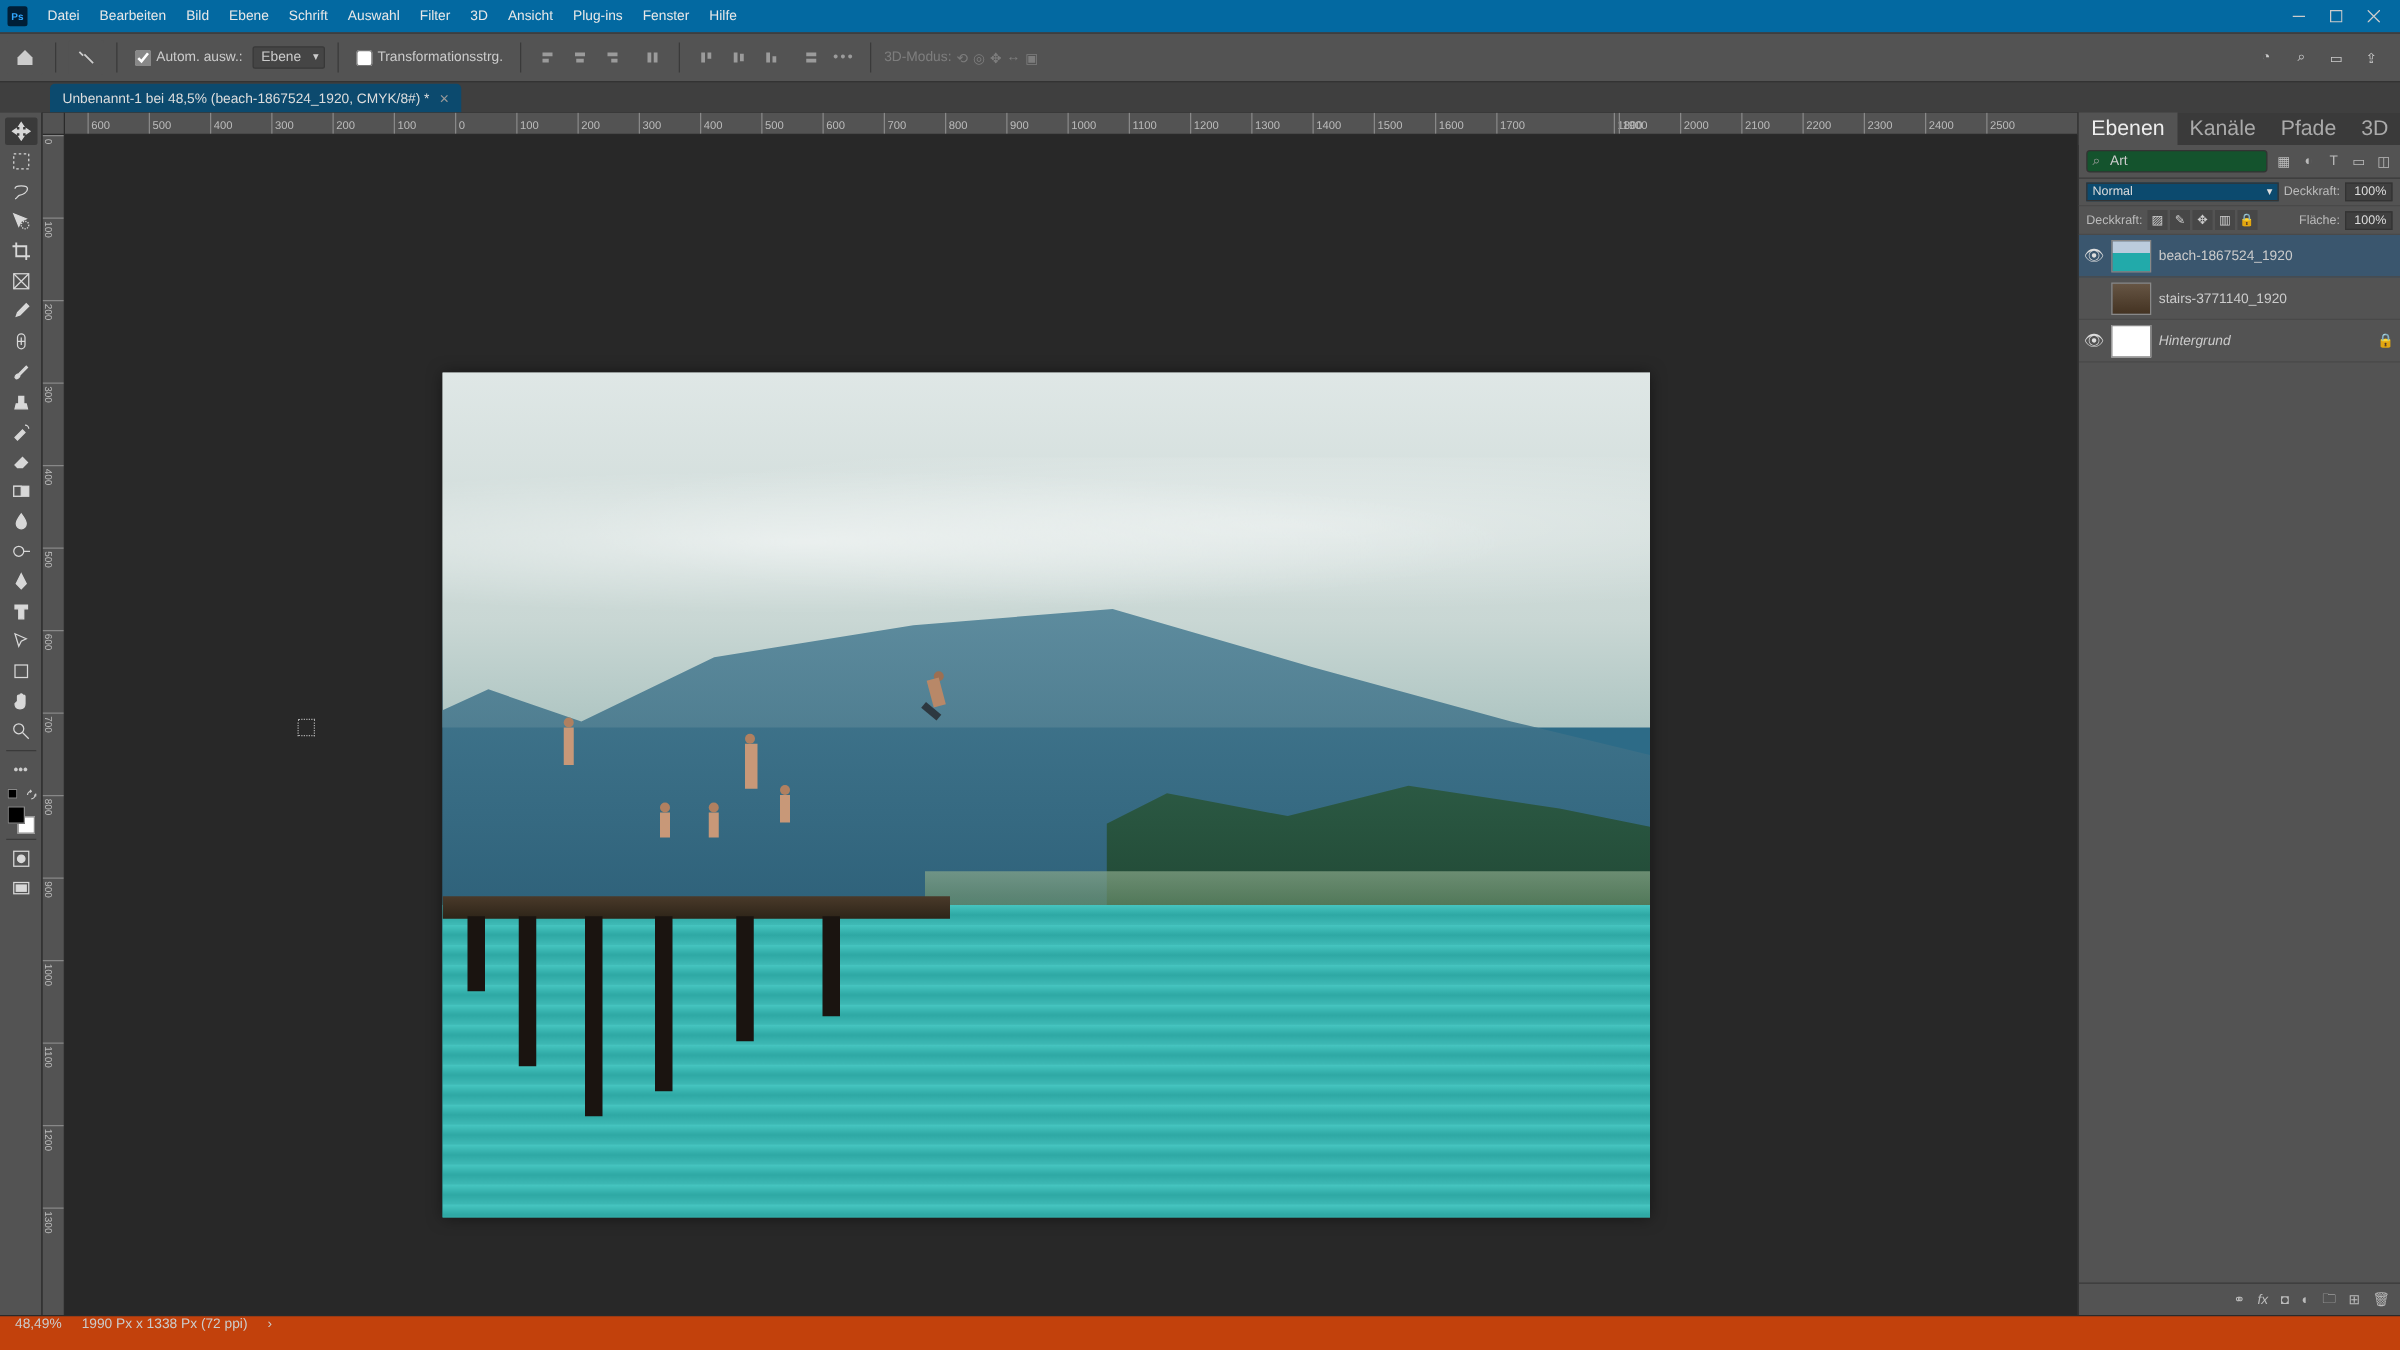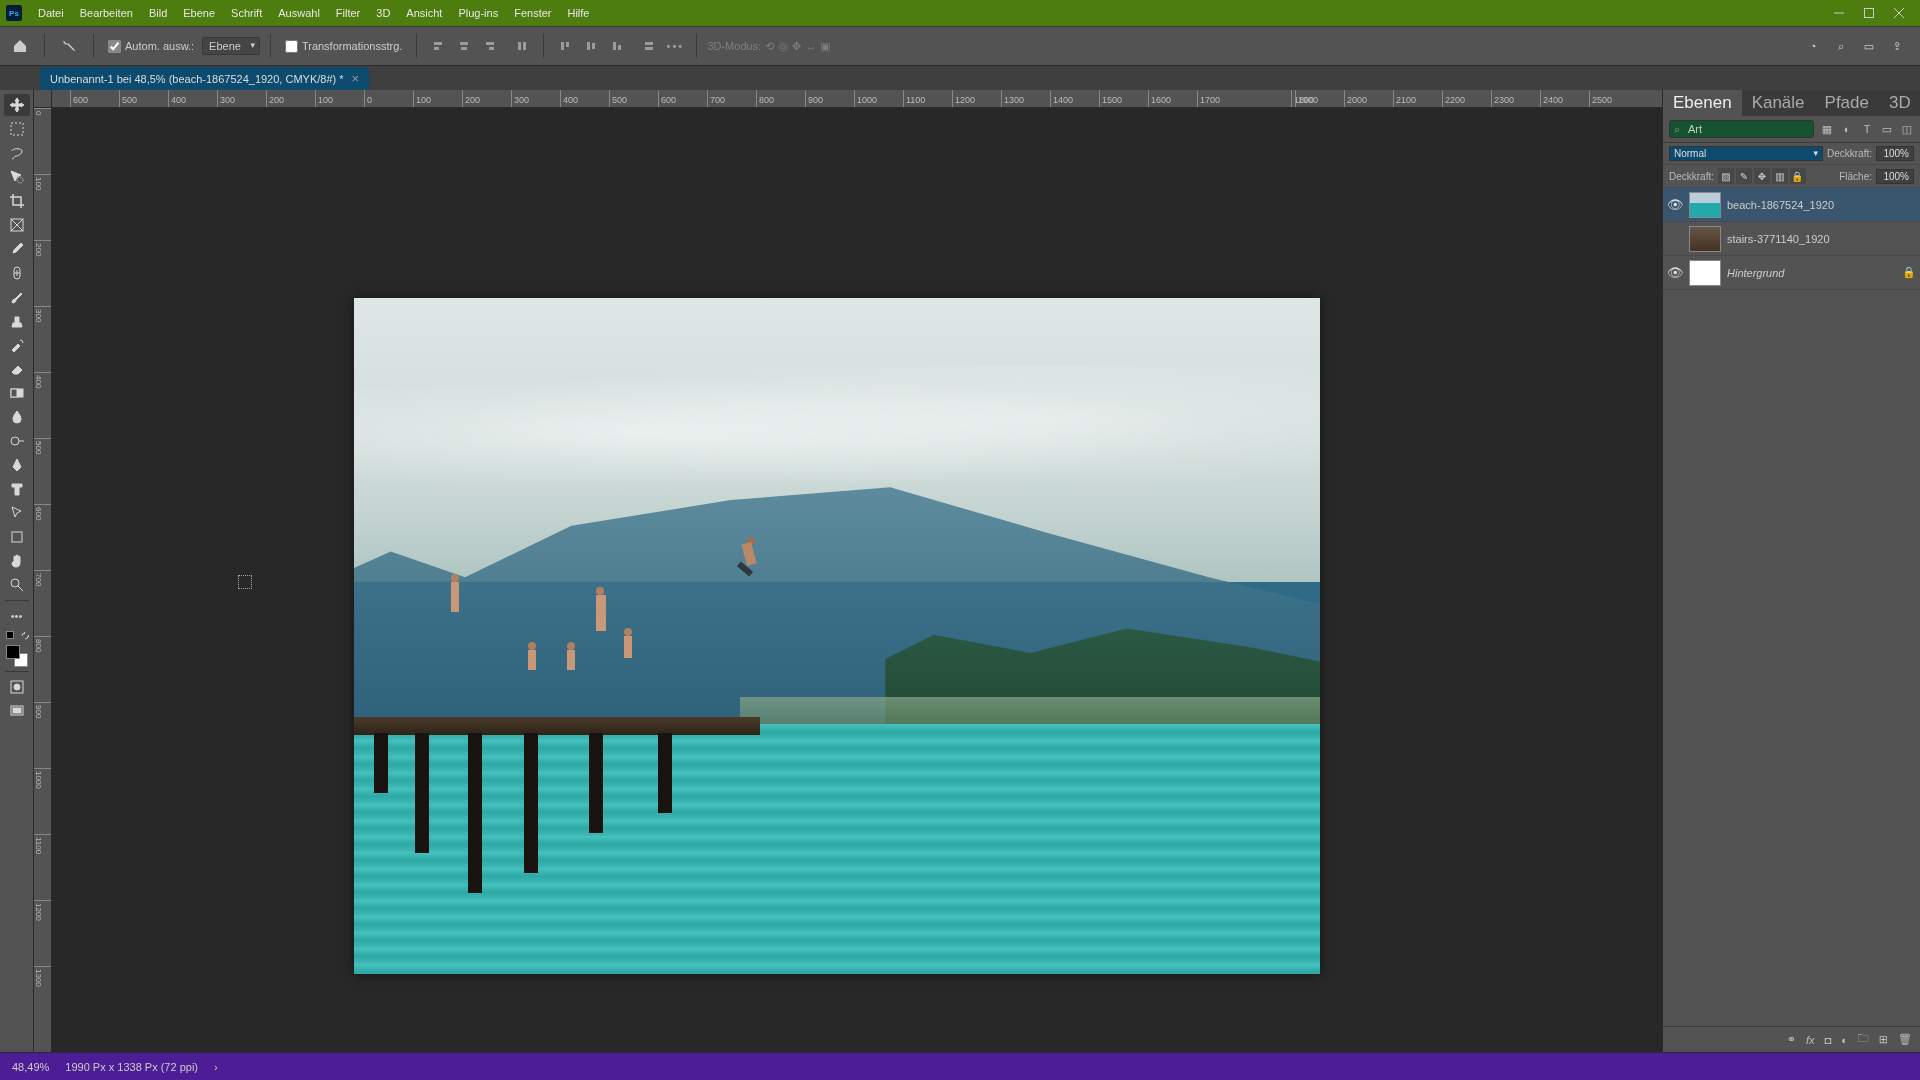--- a/index.html
+++ b/index.html
@@ -1,18 +1,18 @@
 <!DOCTYPE html>
 <html><head>
 <meta charset="utf-8">
 <style>
 * { margin: 0; padding: 0; box-sizing: border-box; font-family: "Segoe UI", Tahoma, sans-serif; }
 body { background: #323232; color: #ccc; font-size: 11px; overflow: hidden; width: 1920px; height: 1080px; user-select: none; }
 
-.menubar { height: 26px; background: #4d7c0f; display: flex; align-items: center; padding: 0 6px; }
+.menubar { height: 26px; background: #0369a1; display: flex; align-items: center; padding: 0 6px; }
 .app-icon { width: 16px; height: 16px; background: #001e36; color: #31a8ff; display: flex; align-items: center; justify-content: center; font-size: 8px; font-weight: bold; border-radius: 2px; margin-right: 8px; }
 .menubar-item { padding: 0 8px; height: 100%; display: flex; align-items: center; color: #e8e8e8; cursor: default; }
 .spacer { flex: 1; }
 .winbtn { width: 30px; height: 26px; display: flex; align-items: center; justify-content: center; color: #ccc; }
 .winbtn svg { width: 10px; height: 10px; }
 
 .optionsbar { height: 40px; background: #535353; border-top: 1px solid #383838; border-bottom: 1px solid #2a2a2a; display: flex; align-items: center; padding: 0 6px; gap: 4px; }
 .home-btn, .tool-preset { width: 28px; height: 28px; display: flex; align-items: center; justify-content: center; background: #535353; border: 1px solid transparent; border-radius: 2px; }
 .opt-check { display: flex; align-items: center; gap: 4px; padding: 0 4px; }
 .opt-check input { accent-color: #888; }
@@ -94,21 +94,21 @@
 .layer-thumb.img1 { background: linear-gradient(#333 40%, #8a6 40%); }
 .layer-thumb.img2 { background: linear-gradient(#bcd 40%, #2aa 40%); }
 .layer-thumb.img3 { background: linear-gradient(#654, #432); }
 .layer-name { flex: 1; font-size: 11px; }
 .layer-name.italic { font-style: italic; }
 .layer-lock { color: #bbb; font-size: 11px; }
 
 .layers-footer { height: 26px; border-top: 1px solid #3a3a3a; display: flex; align-items: center; justify-content: flex-end; gap: 10px; padding: 0 8px; color: #bbb; }
 .layers-footer span { font-size: 11px; }
 
-.statusbar { position: absolute; bottom: 0; left: 0; right: 0; height: 28px; background: #4c1d95; border-top: 1px solid #2a2a2a; display: flex; align-items: center; padding: 0 12px; gap: 16px; font-size: 11px; color: #ccc; }
+.statusbar { position: absolute; bottom: 0; left: 0; right: 0; height: 28px; background: #c2410c; border-top: 1px solid #2a2a2a; display: flex; align-items: flex-start; padding: 0 12px; gap: 16px; font-size: 11px; color: #ccc; }
 </style>
 </head>
 <body>
 
 <div class="menubar">
   <div class="app-icon">Ps</div>
   <div class="menubar-item">Datei</div>
   <div class="menubar-item">Bearbeiten</div>
   <div class="menubar-item">Bild</div>
   <div class="menubar-item">Ebene</div>

